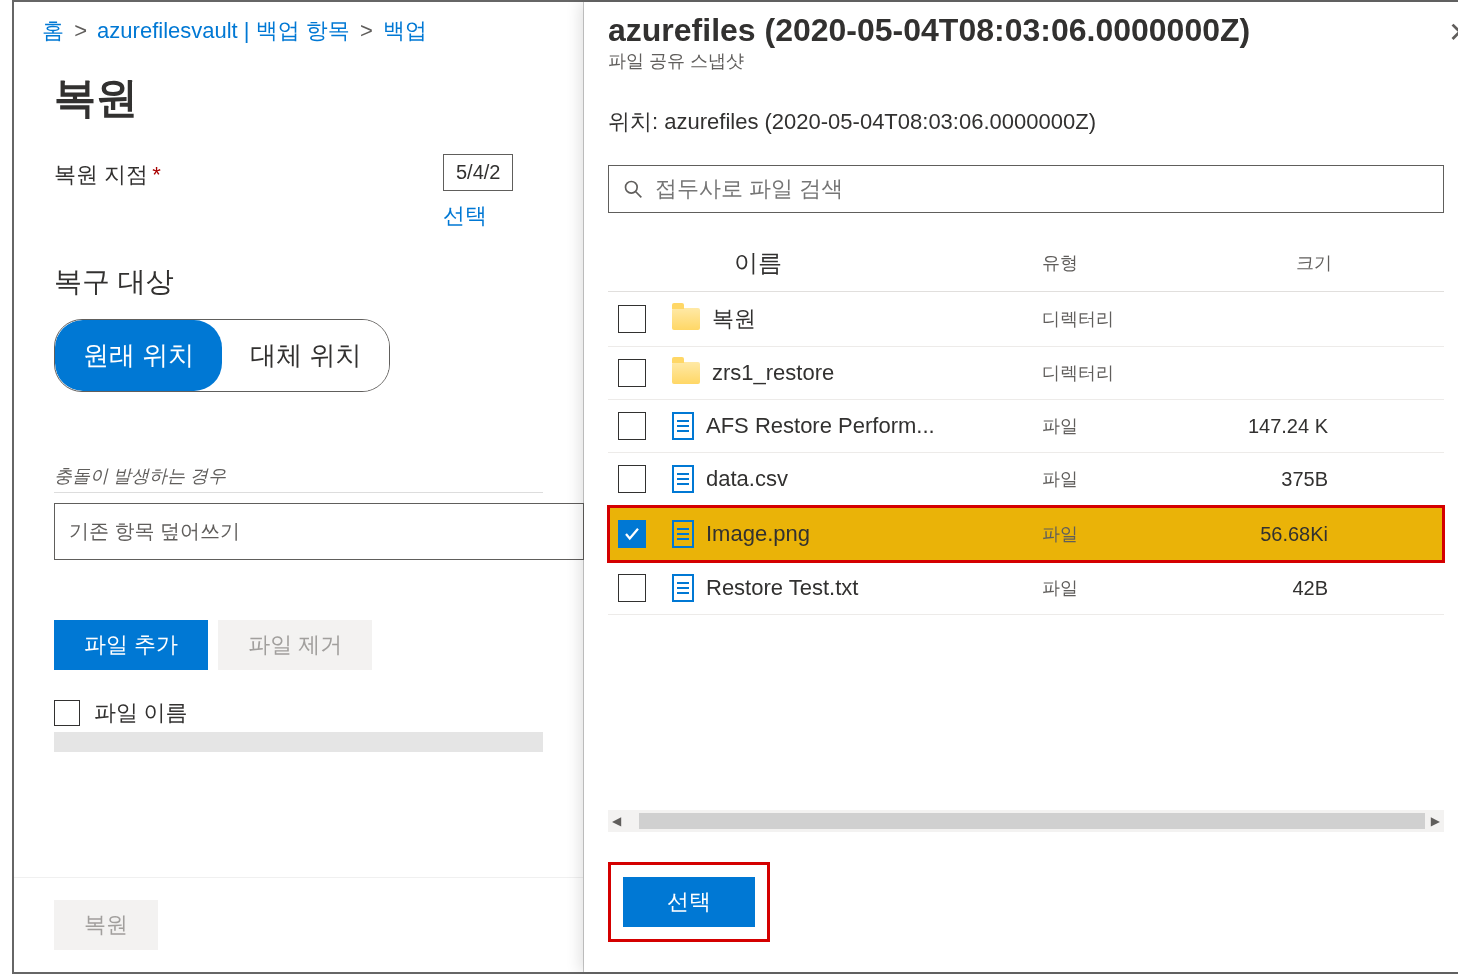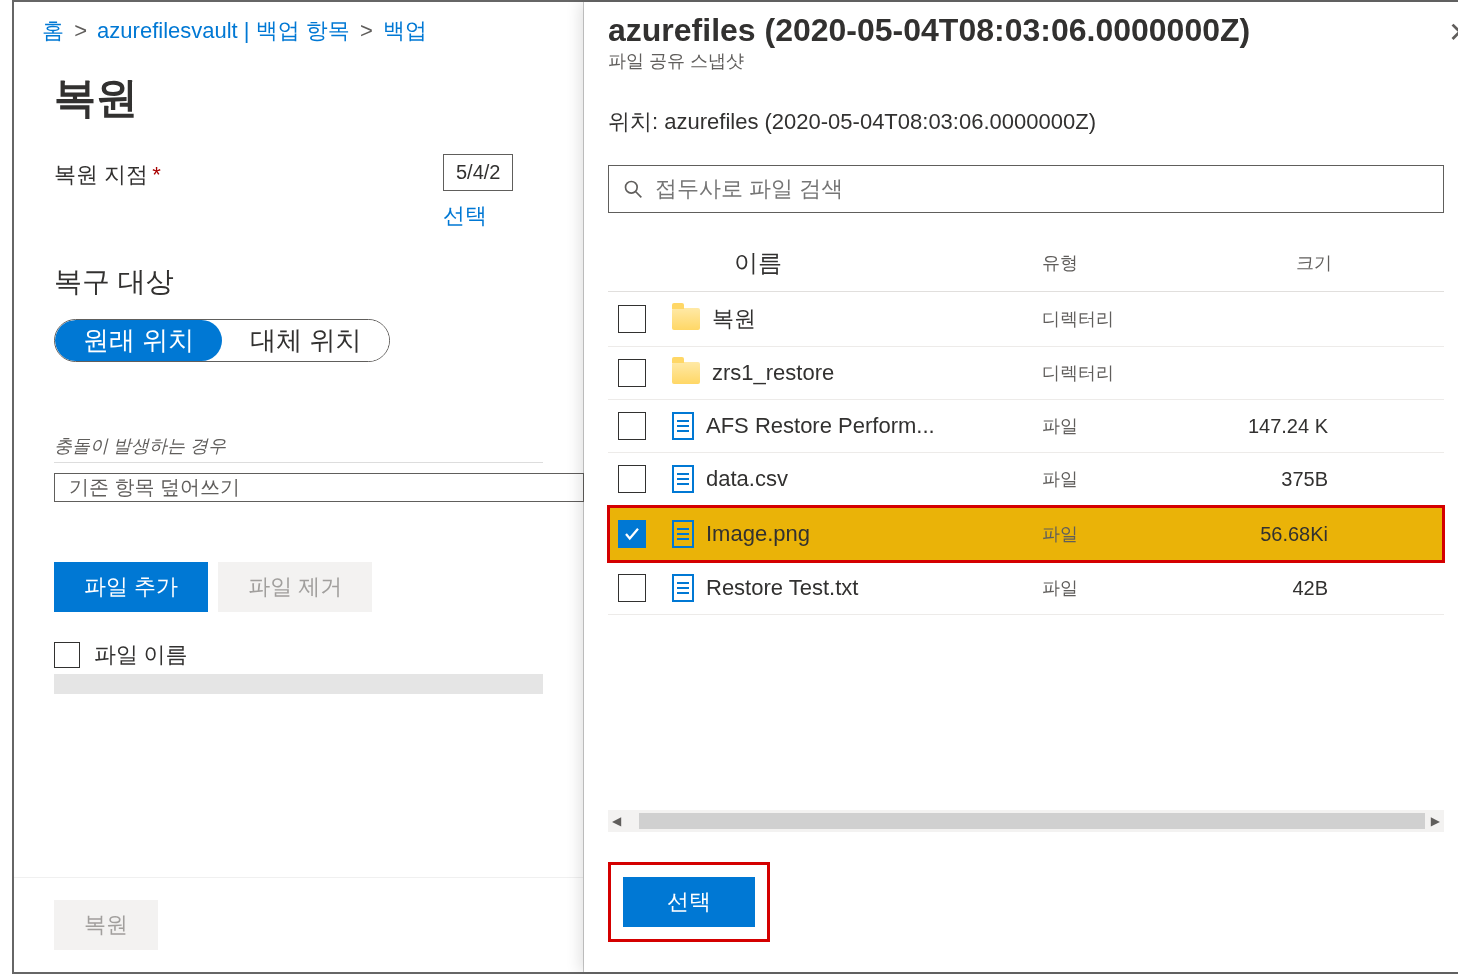--- a/index.html
+++ b/index.html
@@ -71,21 +71,21 @@
       margin: 32px 0 18px 0;
     }
 
     .pill-group {
       display: inline-flex;
       border: 1px solid #605e5c;
       border-radius: 28px;
       overflow: hidden;
     }
     .pill {
-      padding: 3px 28px;
+      padding: 18px 28px;
       font-size: 26px;
       cursor: pointer;
       background: #fff;
       color: #323130;
     }
     .pill.active {
       background: #0078d4;
       color: #fff;
       border-radius: 28px;
     }
@@ -94,21 +94,21 @@
       font-size: 18px;
       color: #605e5c;
       margin-top: 72px;
       margin-bottom: 10px;
       border-bottom: 1px solid #ddd;
       padding-bottom: 4px;
       font-style: italic;
     }
     .dropdown {
       border: 1px solid #605e5c;
-      padding: 0 14px;
+      padding: 14px 14px;
       font-size: 20px;
       background: #fff;
       cursor: pointer;
       width: 530px;
       color: #605e5c;
     }
 
     .btn-row { display: flex; gap: 10px; margin-top: 60px; }
     .btn {
       padding: 10px 30px;

